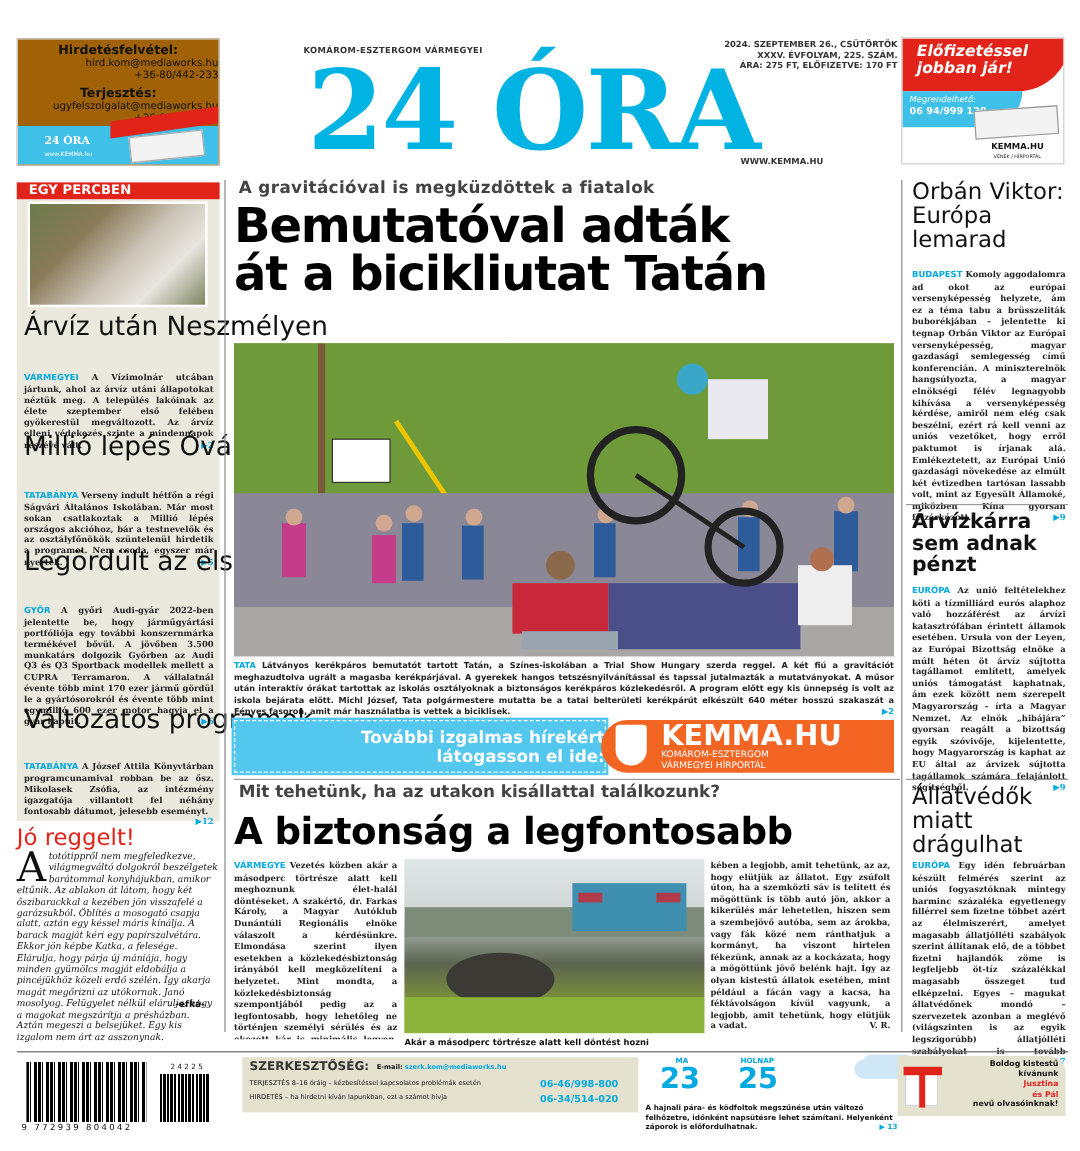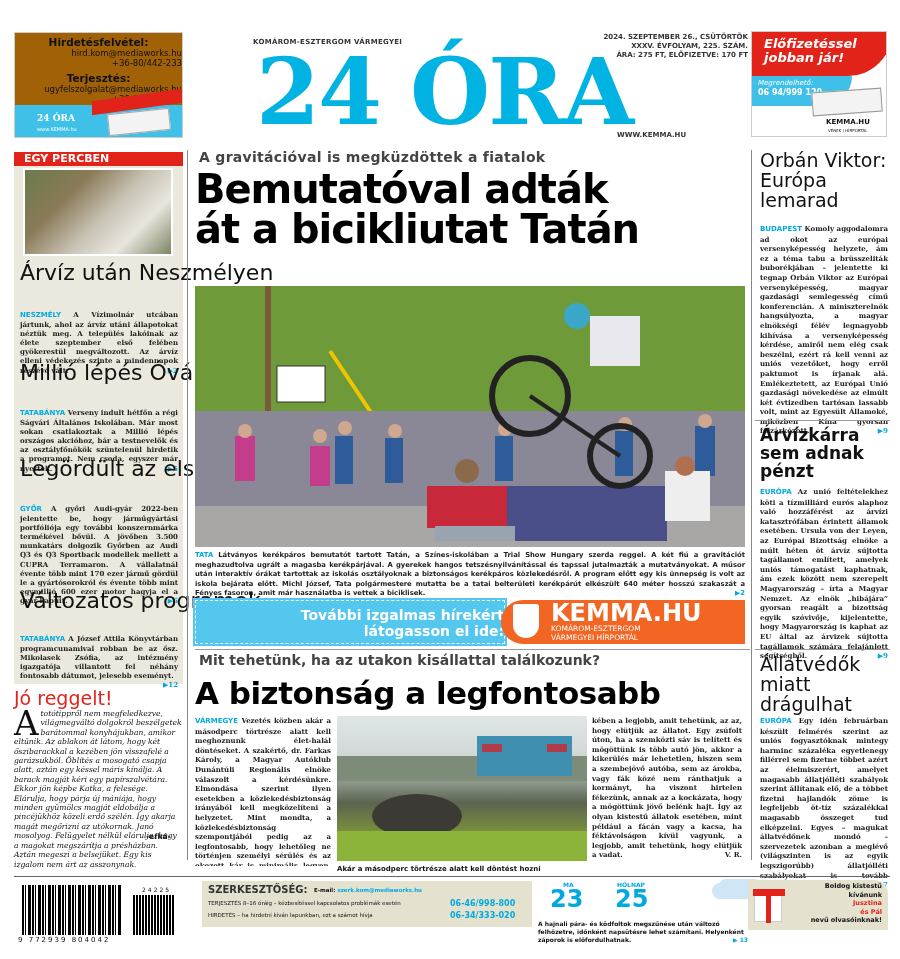--- a/index.html
+++ b/index.html
@@ -125,21 +125,21 @@
   <div class="paper"></div>
   <div class="kemma">KEMMA.HU</div>
   <div class="sub">VÉNEK / HÍRPORTÁL</div>
 </div>
 
 <div id="left-col" class="abs"></div>
 <div id="egy" class="abs">EGY PERCBEN</div>
 <div id="flood-photo" class="abs"></div>
 
 <div class="lh" style="top:262px">Árvíz után Neszmélyen</div>
-<div class="lb" style="top:310px"><span class="kicker">NESZMÉLY</span> <span>A Vízimolnár utcában jártunk, ahol az árvíz utáni állapotokat néztük meg. A település lakóinak az élete szeptember első felében gyökerestül megváltozott. Az árvíz elleni védekezés szinte a mindennapok részévé vált.</span> <span class="ref">▶2</span></div>
+<div class="lb" style="top:310px"><span class="kicker">VÁRMEGYEI</span> <span>A Vízimolnár utcában jártunk, ahol az árvíz utáni állapotokat néztük meg. A település lakóinak az élete szeptember első felében gyökerestül megváltozott. Az árvíz elleni védekezés szinte a mindennapok részévé vált.</span> <span class="ref">▶2</span></div>
 
 <div class="lh" style="top:362px">Millió lépés Óvárosban</div>
 <div class="lb" style="top:408px"><span class="kicker">TATABÁNYA</span> <span>Verseny indult hétfőn a régi Ságvári Általános Iskolában. Már most sokan csatlakoztak a Millió lépés országos akcióhoz, bár a testnevelők és az osztályfőnökök szüntelenül hirdetik a programot. Nem csoda, egyszer már nyertek.</span> <span class="ref">▶5</span></div>
 
 <div class="lh" style="top:458px">Legördült az első CUPRA</div>
 <div class="lb" style="top:504px"><span class="kicker">GYŐR</span> <span>A győri Audi-gyár 2022-ben jelentette be, hogy járműgyártási portfóliója egy további konszernmárka termékével bővül. A jövőben 3.500 munkatárs dolgozik Győrben az Audi Q3 és Q3 Sportback modellek mellett a CUPRA Terramaron. A vállalatnál évente több mint 170 ezer jármű gördül le a gyártósorokról és évente több mint egymillió 600 ezer motor hagyja el a gyár kapuit.</span> <span class="ref">▶6</span></div>
 
 <div class="lh" style="top:590px">Változatos programok</div>
 <div class="lb" style="top:634px"><span class="kicker">TATABÁNYA</span> <span>A József Attila Könyvtárban programcunamival robban be az ősz. Mikolasek Zsófia, az intézmény igazgatója villantott fel néhány fontosabb dátumot, jelesebb eseményt.</span> <span class="ref">▶12</span></div>
 
@@ -246,21 +246,21 @@
 <div id="barcode-num" class="abs">9 772939 804042</div>
 <div id="barcode2-num" class="abs">24225</div>
 
 <div id="editorial" class="abs">
   <div class="h">SZERKESZTŐSÉG:</div>
   <div class="em"><span>E-mail:</span> <span class="emv">szerk.kom@mediaworks.hu</span></div>
   <div class="r1">TERJESZTÉS 8–16 óráig – kézbesítéssel kapcsolatos problémák esetén</div>
   <div class="r2">HIRDETÉS – ha hirdetni kíván lapunkban, ezt a számot hívja</div>
 </div>
 <div class="phone" style="left:450px;top:899px">06-46/998-800</div>
-<div class="phone" style="left:450px;top:911px">06-34/333-020</div>
+<div class="phone" style="left:450px;top:911px">06-34/514-020</div>
 
 <div class="wl" style="left:563px;top:881px">MA</div>
 <div class="wn" style="left:550px;top:888px">23</div>
 <div class="wl" style="left:617px;top:881px">HOLNAP</div>
 <div class="wn" style="left:615px;top:888px">25</div>
 <div id="cloud"></div>
 <div id="weather-text" class="abs"><span>A hajnali pára- és ködfoltok megszűnése után változó felhőzetre, időnként napsütésre lehet számítani. Helyenként záporok is előfordulhatnak.</span> <span class="ref">▶ 13</span></div>
 
 <div id="nameday" class="abs">
   <div id="gift"></div>

